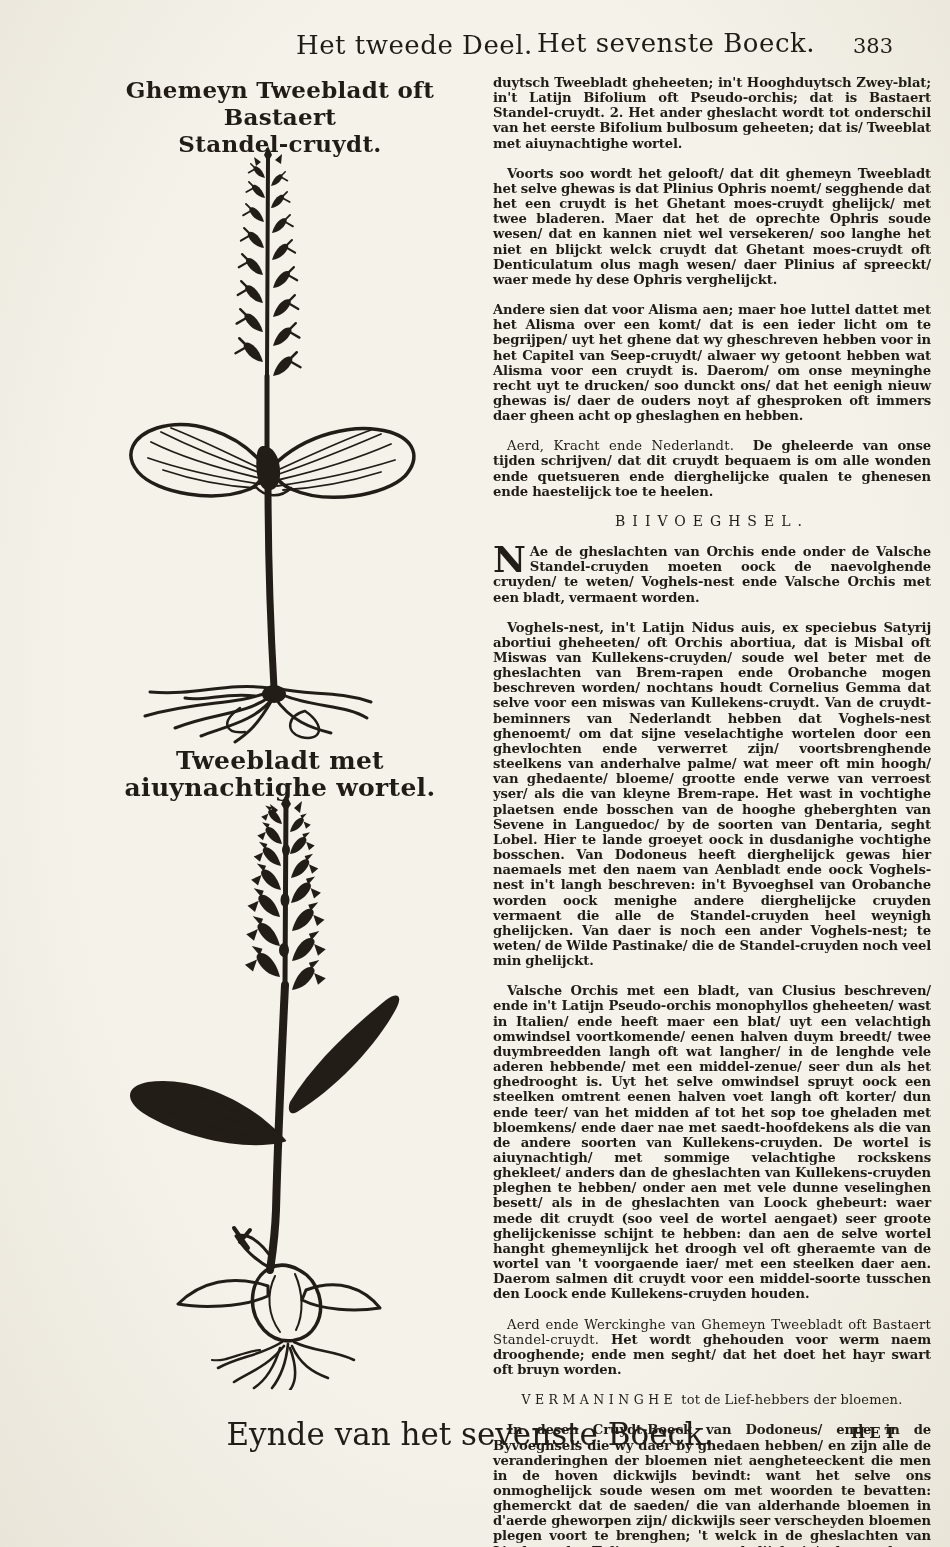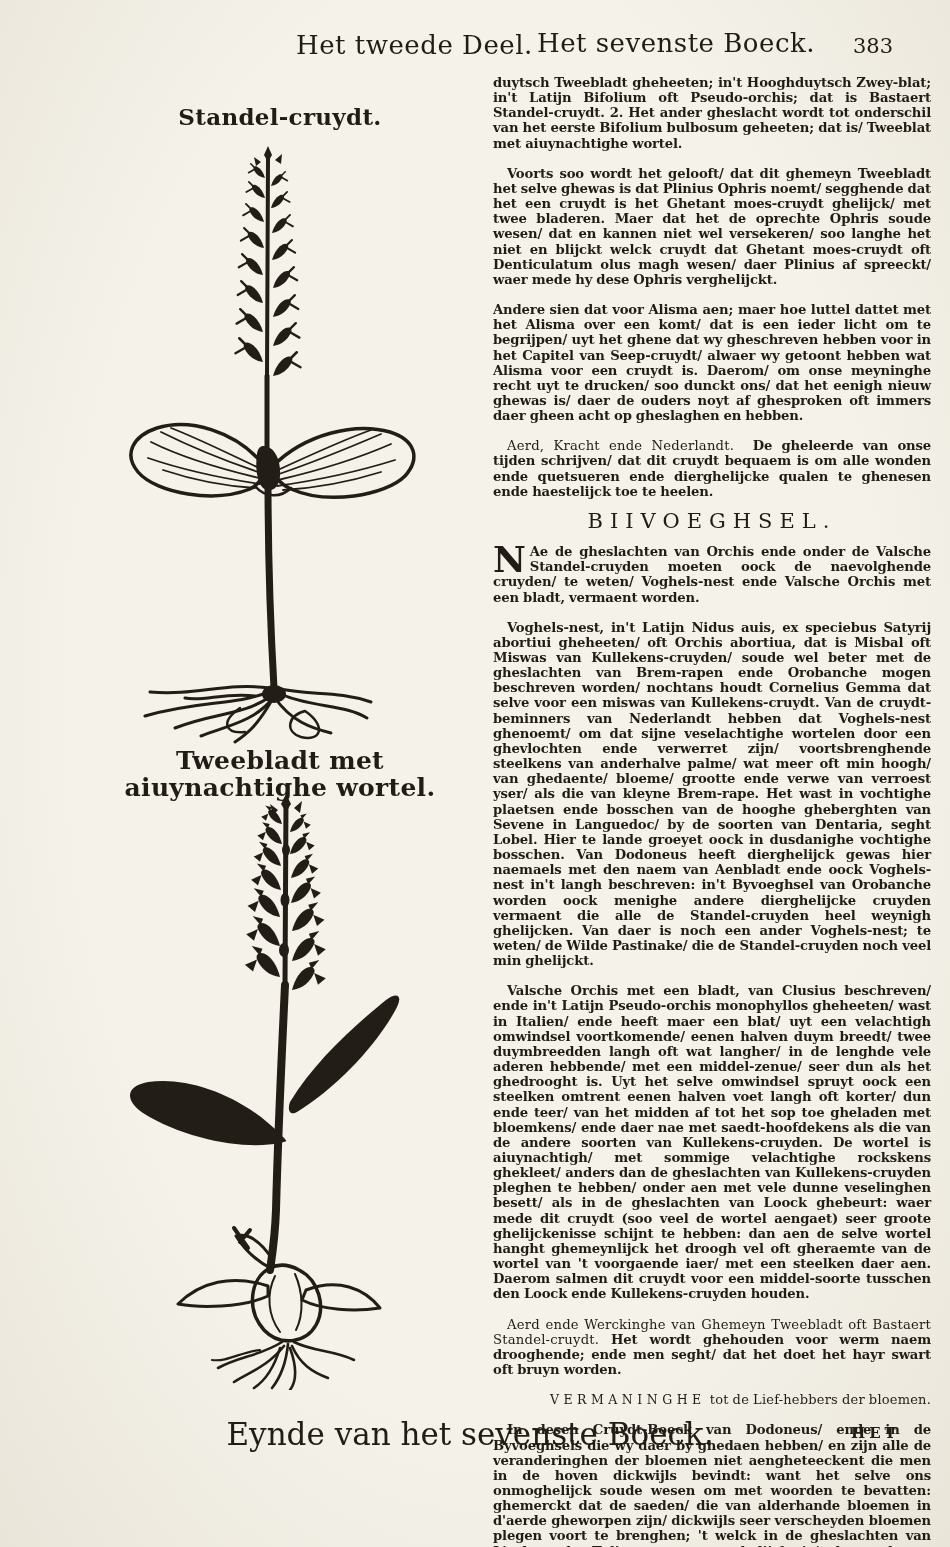--- a/index.html
+++ b/index.html
@@ -22,25 +22,25 @@
   .fig svg{display:block;}
   .rightcol{
     position:absolute;left:478px;top:60px;width:468px;
     text-align:justify;font-size:13.2px;line-height:15.15px;
     font-weight:bold;letter-spacing:-0.15px;word-spacing:-0.3px;
   }
   .rightcol p{margin:15px;}
   .rightcol p.indent{text-indent:14px;}
   .roman{font-weight:normal;letter-spacing:0.2px;}
   .secthead{
-    text-align:center;font-weight:normal;font-size:21px;
+    text-align:center;font-weight:normal;font-size:14px;
     letter-spacing:7px;margin:7px 0 6px 0;text-indent:0;
   }
   .subhead{
-    text-align:right;font-weight:normal;font-size:13px;
+    text-align:center;font-weight:normal;font-size:13px;
     margin:3px 0 3px 0;text-indent:0;letter-spacing:0.2px;
   }
   .subhead .caps{letter-spacing:4.5px;font-size:12.5px;}
   .dropcap{
     float:left;font-size:36px;line-height:29px;font-weight:bold;
     padding:1px 4px 0 0;
   }
   .endline{
     position:absolute;left:120px;width:700px;top:1392px;
     text-align:center;font-size:31px;white-space:nowrap;margin-top:24px;
@@ -55,21 +55,21 @@
 </head>
 <body>
 
 <div class="page">
 
   <span class="runhead" style="left:272px;top:30px;">Het tweede Deel.</span>
   <span class="runhead" style="left:513px;top:28px;">Het sevenste Boeck.</span>
   <span class="pagenum" style="left:853px;top:34px;">383</span>
 
   <div class="caption" style="left:80px;top:76px;width:400px;">
-    <br>
+    <span>Ghemeyn Tweebladt oft Bastaert</span><br>
     <span>Standel-cruydt.</span>
   </div>
 
   <div class="fig" style="left:105px;top:136px;">
     <svg width="332" height="612" viewBox="0 0 332 612">
       <defs>
         <g id="fl1">
           <path class="inkfill" d="M0 0 C-7 -1 -12 -5 -15 -11 C-16.5 -14.5 -14 -16.5 -10.5 -15 C-5.5 -12.5 -2 -7 0 0 Z"></path>
           <path class="ink" stroke-width="2" d="M-15 -11 L-22 -7 M-14 -14 L-19 -19"></path>
         </g>

